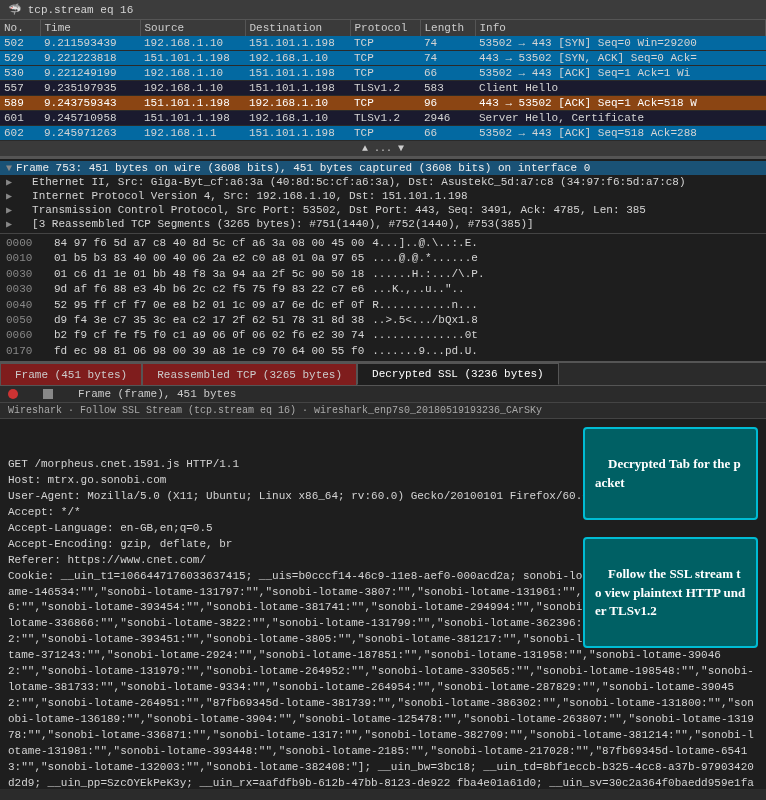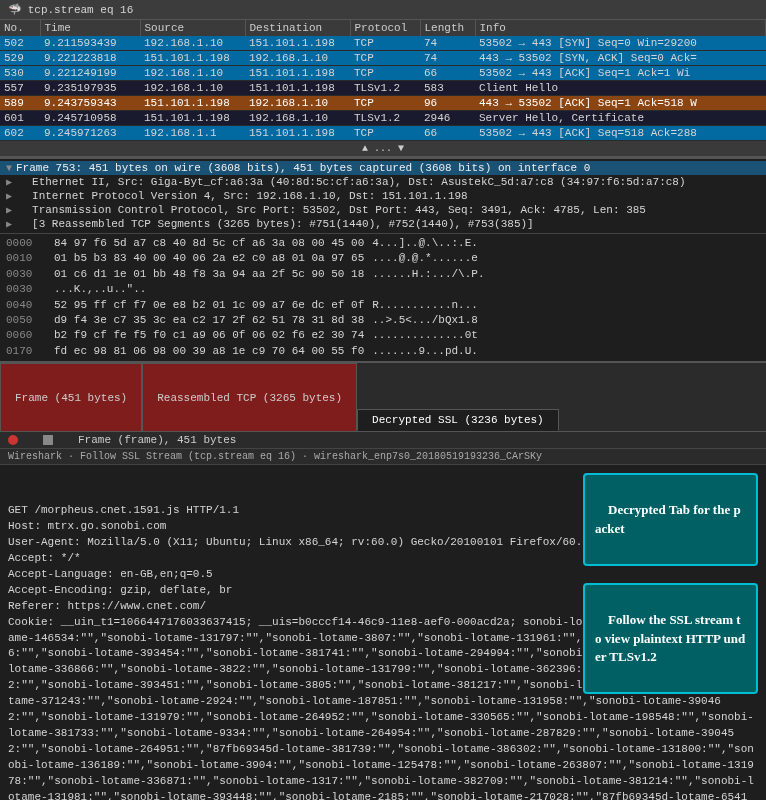--- a/index.html
+++ b/index.html
@@ -127,21 +127,20 @@
       border: 1px solid #555;
       border-bottom: none;
       cursor: pointer;
       white-space: nowrap;
       font-family: 'Courier New', monospace;
     }
     .tab-btn.active {
       background: #1e1e1e;
       color: #fff;
       border-bottom: 1px solid #1e1e1e;
-      margin-top: 46px;
     }
 
     
     .status-bar {
       background: #2b2b2b;
       border-bottom: 1px solid #444;
       padding: 2px 8px;
       display: flex;
       align-items: center;
       gap: 25px;
@@ -339,20 +338,21 @@
         <span class="hex-bytes">01 b5 b3 83 40 00 40 06  2a e2 c0 a8 01 0a 97 65</span>
         <span class="hex-ascii">....@.@.*......e</span>
       </div>
       <div class="hex-row">
         <span class="hex-offset">0030</span>
         <span class="hex-bytes">01 c6 d1 1e 01 bb 48 f8  3a 94 aa 2f 5c 90 50 18</span>
         <span class="hex-ascii">......H.:.../\.P.</span>
       </div>
       <div class="hex-row">
         <span class="hex-offset">0030</span>
+        <span class="hex-bytes">9d af f6 88 e3 4b b6 2c  c2 f5 75 f9 83 22 c7 e6</span>
         <span class="hex-ascii">...K.,..u.."..</span>
       </div>
       <div class="hex-row">
         <span class="hex-offset">0040</span>
         <span class="hex-bytes">52 95 ff cf f7 0e e8 b2  01 1c 09 a7 6e dc ef 0f</span>
         <span class="hex-ascii">R...........n...</span>
       </div>
       <div class="hex-row">
         <span class="hex-offset">0050</span>
         <span class="hex-bytes">d9 f4 3e c7 35 3c ea c2  17 2f 62 51 78 31 8d 38</span>

